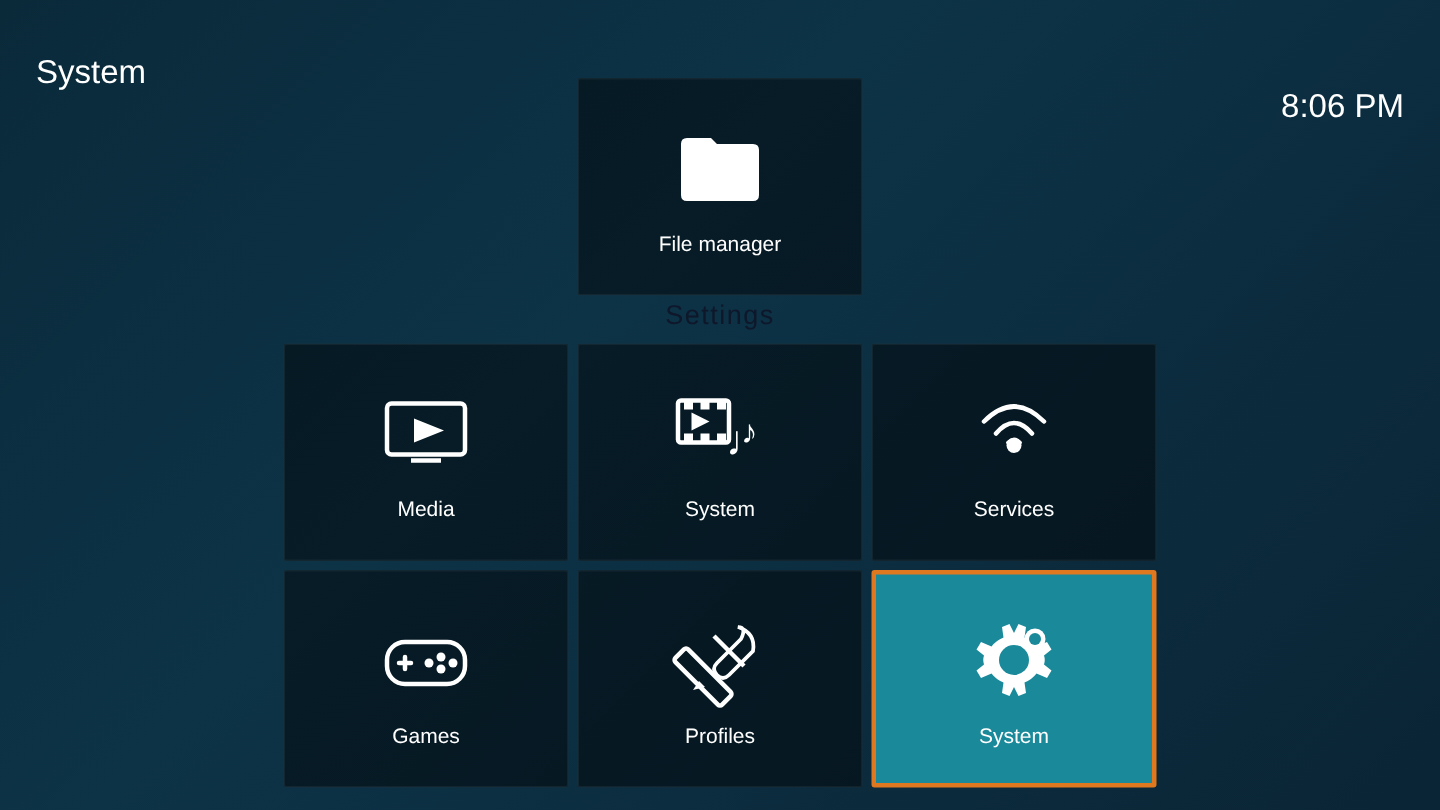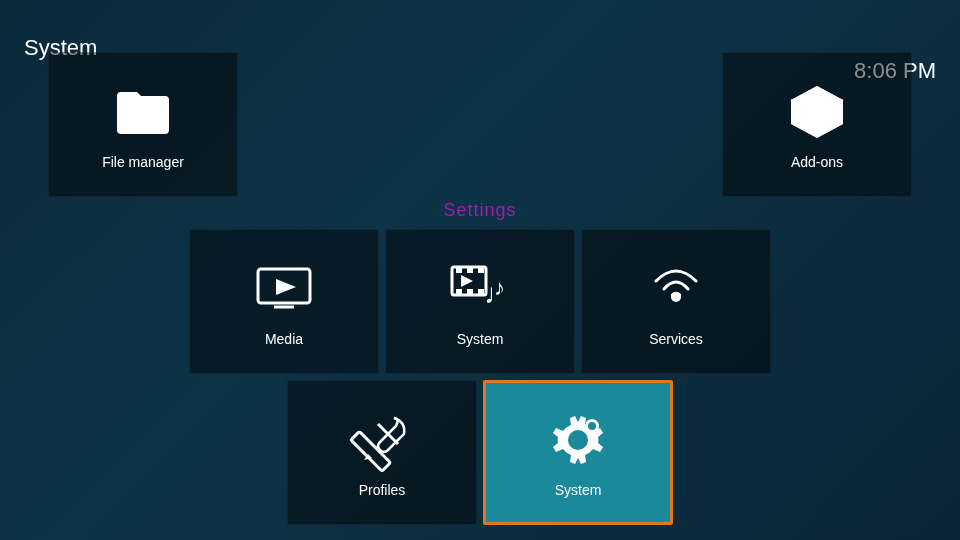--- a/index.html
+++ b/index.html
@@ -33,40 +33,40 @@
     .header-time {
       font-size: 22px;
       font-weight: 300;
       color: #ffffff;
       margin-top: 46px;
     }
 
     
     .top-row {
       display: flex;
-      justify-content: space-between;
+      justify-content: center;
       gap: 6px;
       position: absolute;
       top: 52px;
       left: 0; right: 0;
       padding: 0 48px;
     }
 
     
     .settings-section {
       position: absolute;
       top: 200px;
       left: 0; right: 0;
     }
 
     .settings-label {
       text-align: center;
       font-size: 18px;
       font-weight: 300;
-      color: #a21caf;
+      color: #0f172a;
       margin-bottom: 8px;
       letter-spacing: 1px;
     }
 
     .grid-row {
       display: flex;
       justify-content: center;
       gap: 6px;
       padding: 0 90px;
       margin-bottom: 6px;
@@ -121,32 +121,20 @@
 
 <div class="top-row">
 
   <div class="tile">
     <svg viewBox="0 0 64 64">
       <path d="M6 16 Q6 12 10 12 L26 12 L30 16 L54 16 Q58 16 58 20 L58 50 Q58 54 54 54 L10 54 Q6 54 6 50 Z"></path>
     </svg>
     <span class="tile-label">File manager</span>
   </div>
 
-  <div class="tile">
-    <svg viewBox="0 0 64 64">
-      <path d="M32 6 L58 20 L58 44 L32 58 L6 44 L6 20 Z M32 6 L32 32 M6 20 L32 32 M58 20 L32 32"></path>
-      <polyline points="32,6 32,32 58,20" fill="none" stroke="white" stroke-width="2"></polyline>
-      <polyline points="32,32 6,20" fill="none" stroke="white" stroke-width="2"></polyline>
-      <polyline points="32,32 32,58" fill="none" stroke="white" stroke-width="2"></polyline>
-      <polygon points="32,6 58,20 32,34 6,20" fill="white" opacity="0.9"></polygon>
-      <polygon points="6,20 32,34 32,58 6,44" fill="white" opacity="0.6"></polygon>
-      <polygon points="58,20 32,34 32,58 58,44" fill="white" opacity="0.75"></polygon>
-    </svg>
-    <span class="tile-label">Add-ons</span>
-  </div>
 
 
 
 </div>
 
 <div class="settings-section">
   <div class="settings-label">Settings</div>
 
   <div class="grid-row">
 
@@ -186,20 +174,34 @@
         <path d="M12 24 Q32 4 52 24" fill="none" stroke="white" stroke-width="3" stroke-linecap="round"></path>
         <path d="M28 38 Q32 34 36 38" fill="none" stroke="white" stroke-width="2.5" stroke-linecap="round"></path>
       </svg>
       <span class="tile-label">Services</span>
     </div>
 
   </div>
 
   <div class="grid-row">
 
+    <div class="tile">
+      <svg viewBox="0 0 64 64">
+        <rect x="6" y="20" width="52" height="28" rx="12" fill="none" stroke="white" stroke-width="3"></rect>
+
+        <line x1="18" y1="30" x2="18" y2="38" stroke="white" stroke-width="3" stroke-linecap="round"></line>
+        <line x1="14" y1="34" x2="22" y2="34" stroke="white" stroke-width="3" stroke-linecap="round"></line>
+
+        <circle cx="42" cy="30" r="3" fill="white"></circle>
+        <circle cx="50" cy="34" r="3" fill="white"></circle>
+        <circle cx="42" cy="38" r="3" fill="white"></circle>
+        <circle cx="34" cy="34" r="3" fill="white"></circle>
+      </svg>
+      <span class="tile-label">Games</span>
+    </div>
 
     <div class="tile">
       <svg viewBox="0 0 64 64">
 
         <rect x="10" y="10" width="12" height="44" rx="2" transform="rotate(-45 32 32)" fill="none" stroke="white" stroke-width="3"></rect>
         <polygon points="18,46 22,50 14,52" fill="white"></polygon>
         <line x1="28" y1="16" x2="48" y2="36" stroke="white" stroke-width="3"></line>
 
         <path d="M44 10 Q56 14 54 26 L38 42 Q34 46 30 42 Q26 38 30 34 L46 18 Q50 10 44 10Z" fill="none" stroke="white" stroke-width="2.5"></path>
       </svg>

